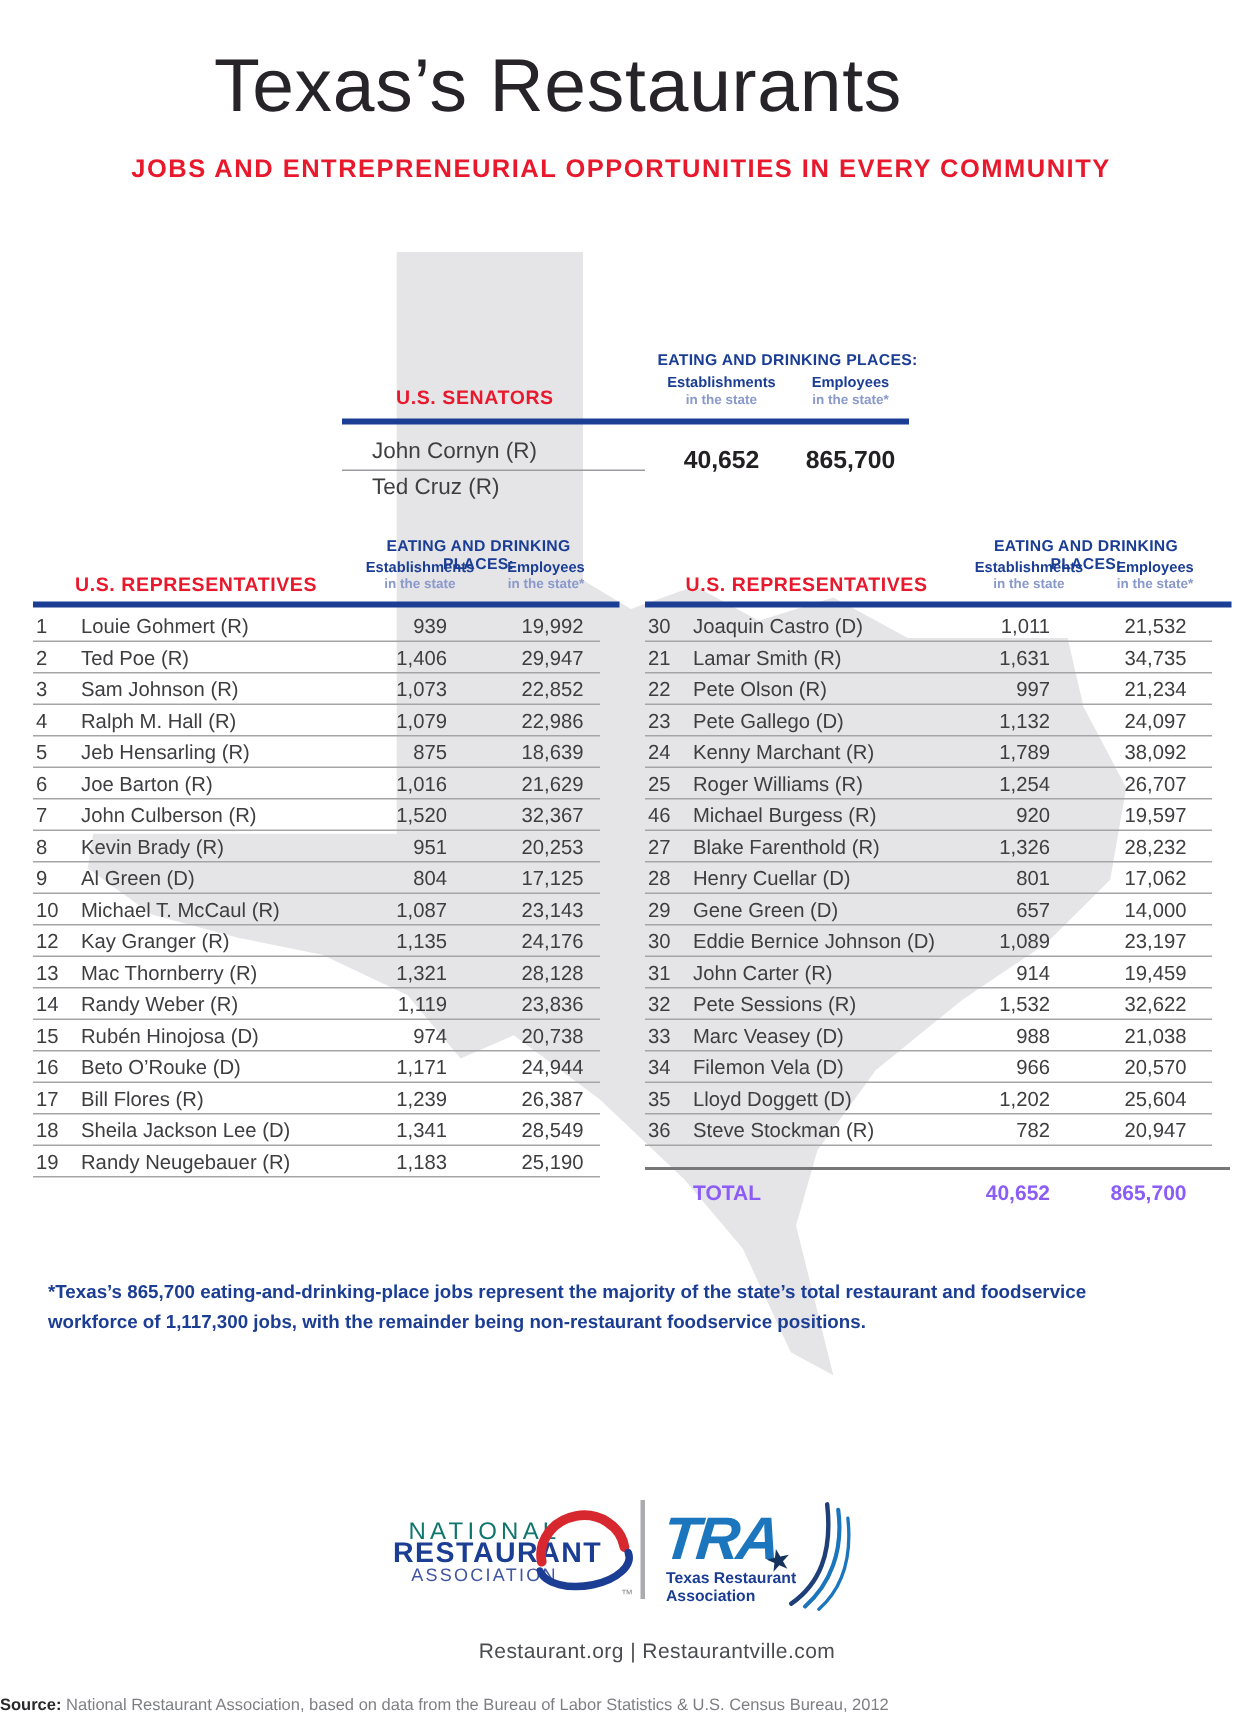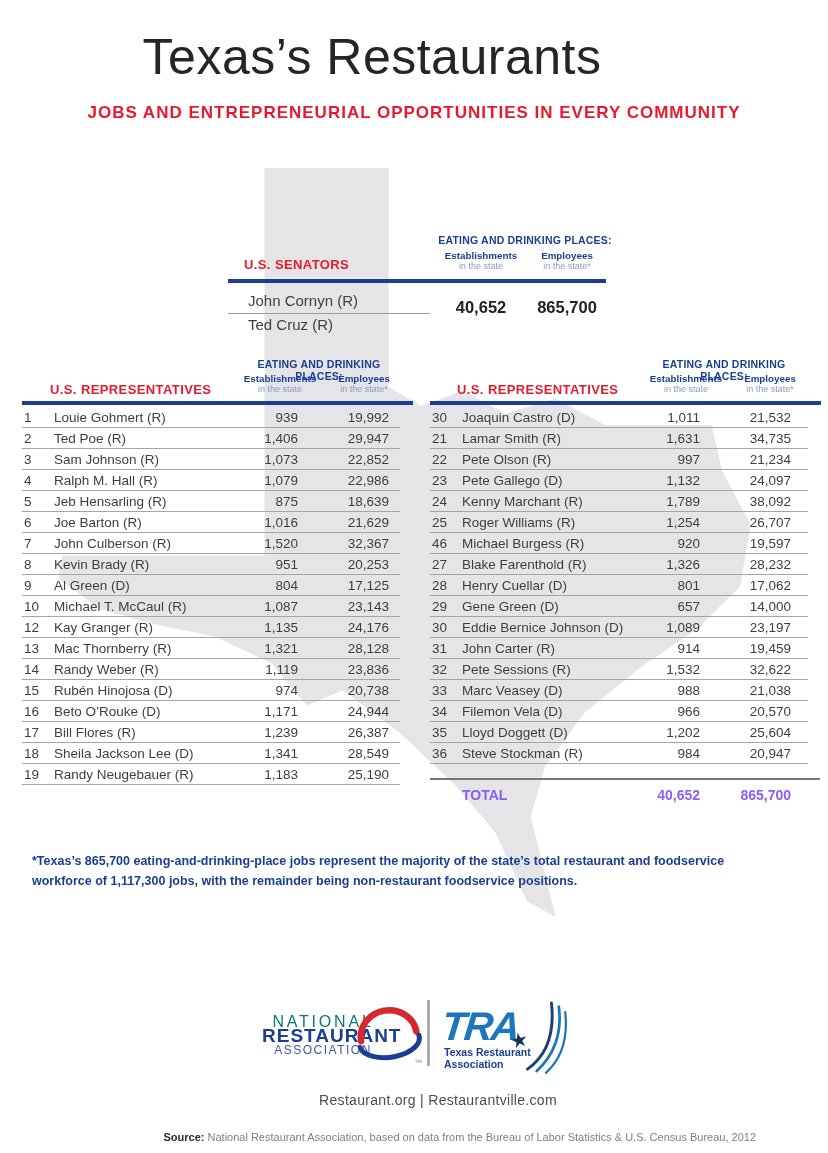--- a/index.html
+++ b/index.html
@@ -15,29 +15,29 @@
   .subtitle { top:103px; left:0; width:828px; text-align:center;
     font-size:17px; font-weight:700; color:#E8192D; letter-spacing:1px; }
 
   
   .map { left:55px; top:168px; width:710px; height:768px; }
 
   
   .group-head { font-size:10.5px; font-weight:700; color:#1B3E94; text-align:center; letter-spacing:0.2px; }
   .col-head { text-align:center; }
   .col-head .main { font-size:9.8px; font-weight:700; color:#1B3E94; line-height:11px; display:block; }
-  .col-head .sub  { font-size:9px; font-weight:400; color:#8A99CB; line-height:10px; display:block;text-align:center; }
+  .col-head .sub  { font-size:9px; font-weight:700; color:#8A99CB; line-height:10px; display:block;text-align:center; }
   .red-label { font-size:13px; font-weight:700; color:#E8192D; letter-spacing:0.4px; }
   .blue-rule { height:4px; background:#1B3E94; }
 
   
   .sen-group { left:425px; top:234px; width:200px; }
   .sen-col-est { left:426px; top:250px; width:110px; }
   .sen-col-emp { left:512px; top:250px; width:110px; }
-  .sen-label { left:244px; top:257px; }
+  .sen-label { left:264px; top:257px; }
   .sen-rule { left:228px; top:279px; width:378px; }
   .sen-name { left:248px; font-size:15px; color:#3F3F42; }
   .sen-sep { left:228px; top:313px; width:202px; height:1px; background:#9C9CA0; }
   .sen-val { top:298px; width:110px; text-align:center; font-size:16.5px; font-weight:700; color:#232024; }
 
   
   .rep-group-l { left:238px; top:358px; width:162px; }
   .rep-col-est-l { left:230px; top:373px; width:100px; }
   .rep-col-emp-l { left:314px; top:373px; width:100px; }
   .rep-label-l { left:50px; top:382px; }
@@ -86,21 +86,21 @@
   .tra-acronym { left:442px; top:1006px; font-size:40px; font-weight:700; font-style:italic;
     letter-spacing:-2px; color:#1C76BD; transform:skewX(-6deg); line-height:40px; }
   .tra-swoosh { left:522px; top:996px; width:46px; height:80px; }
   .tra-star { left:510px; top:1028px; font-size:20px; color:#14325C; transform:rotate(-12deg); }
   .tra-sub1 { left:444px; top:1046px; font-size:10.5px; font-weight:700; color:#1B3E94; }
   .tra-sub2 { left:444px; top:1058px; font-size:10.5px; font-weight:700; color:#1B3E94; }
 
   
   .links { top:1092px; left:0; width:828px; text-align:center;
     font-size:14px; color:#4B4C50; letter-spacing:0.3px;padding-left:24px; }
-  .source { top:1131px; left:0; width:756px; text-align:right; font-size:11px; color:#7E7F83; }
+  .source { top:1131px; left:0; width:756px; text-align:left; font-size:11px; color:#7E7F83; }
   .source b { color:#2A2A2C; font-weight:700; }
 </style>
 </head>
 <body>
 
 <div class="page">
 
   <svg class="abs map" viewBox="0 0 100 100" preserveAspectRatio="none">
     <path fill="#E5E5E7" d="M 29.5 0 L 47 0 L 47 28.5 L 51.5 31 L 57.5 29 L 63.5 32 L 70.5 30
       L 77.5 33.5 L 92.5 33.5 L 94 39.5 L 98 46.5 L 96.5 54.5 L 90.5 60 L 82.5 65 L 74.5 71
@@ -354,21 +354,21 @@
       </div>
       <div class="rep-row">
         <span class="cell num">35</span>
         <span class="cell name">Lloyd Doggett (D)</span>
         <span class="cell est">1,202</span>
         <span class="cell emp">25,604</span>
       </div>
       <div class="rep-row">
         <span class="cell num">36</span>
         <span class="cell name">Steve Stockman (R)</span>
-        <span class="cell est">984</span>
+        <span class="cell est">782</span>
         <span class="cell emp">20,947</span>
       </div>
     </div>
 
   <div class="abs total-divider"></div>
   <div class="abs total-row">
     <span class="cell num"></span>
     <span class="cell name">TOTAL</span>
     <span class="cell est">40,652</span>
     <span class="cell emp">865,700</span>

